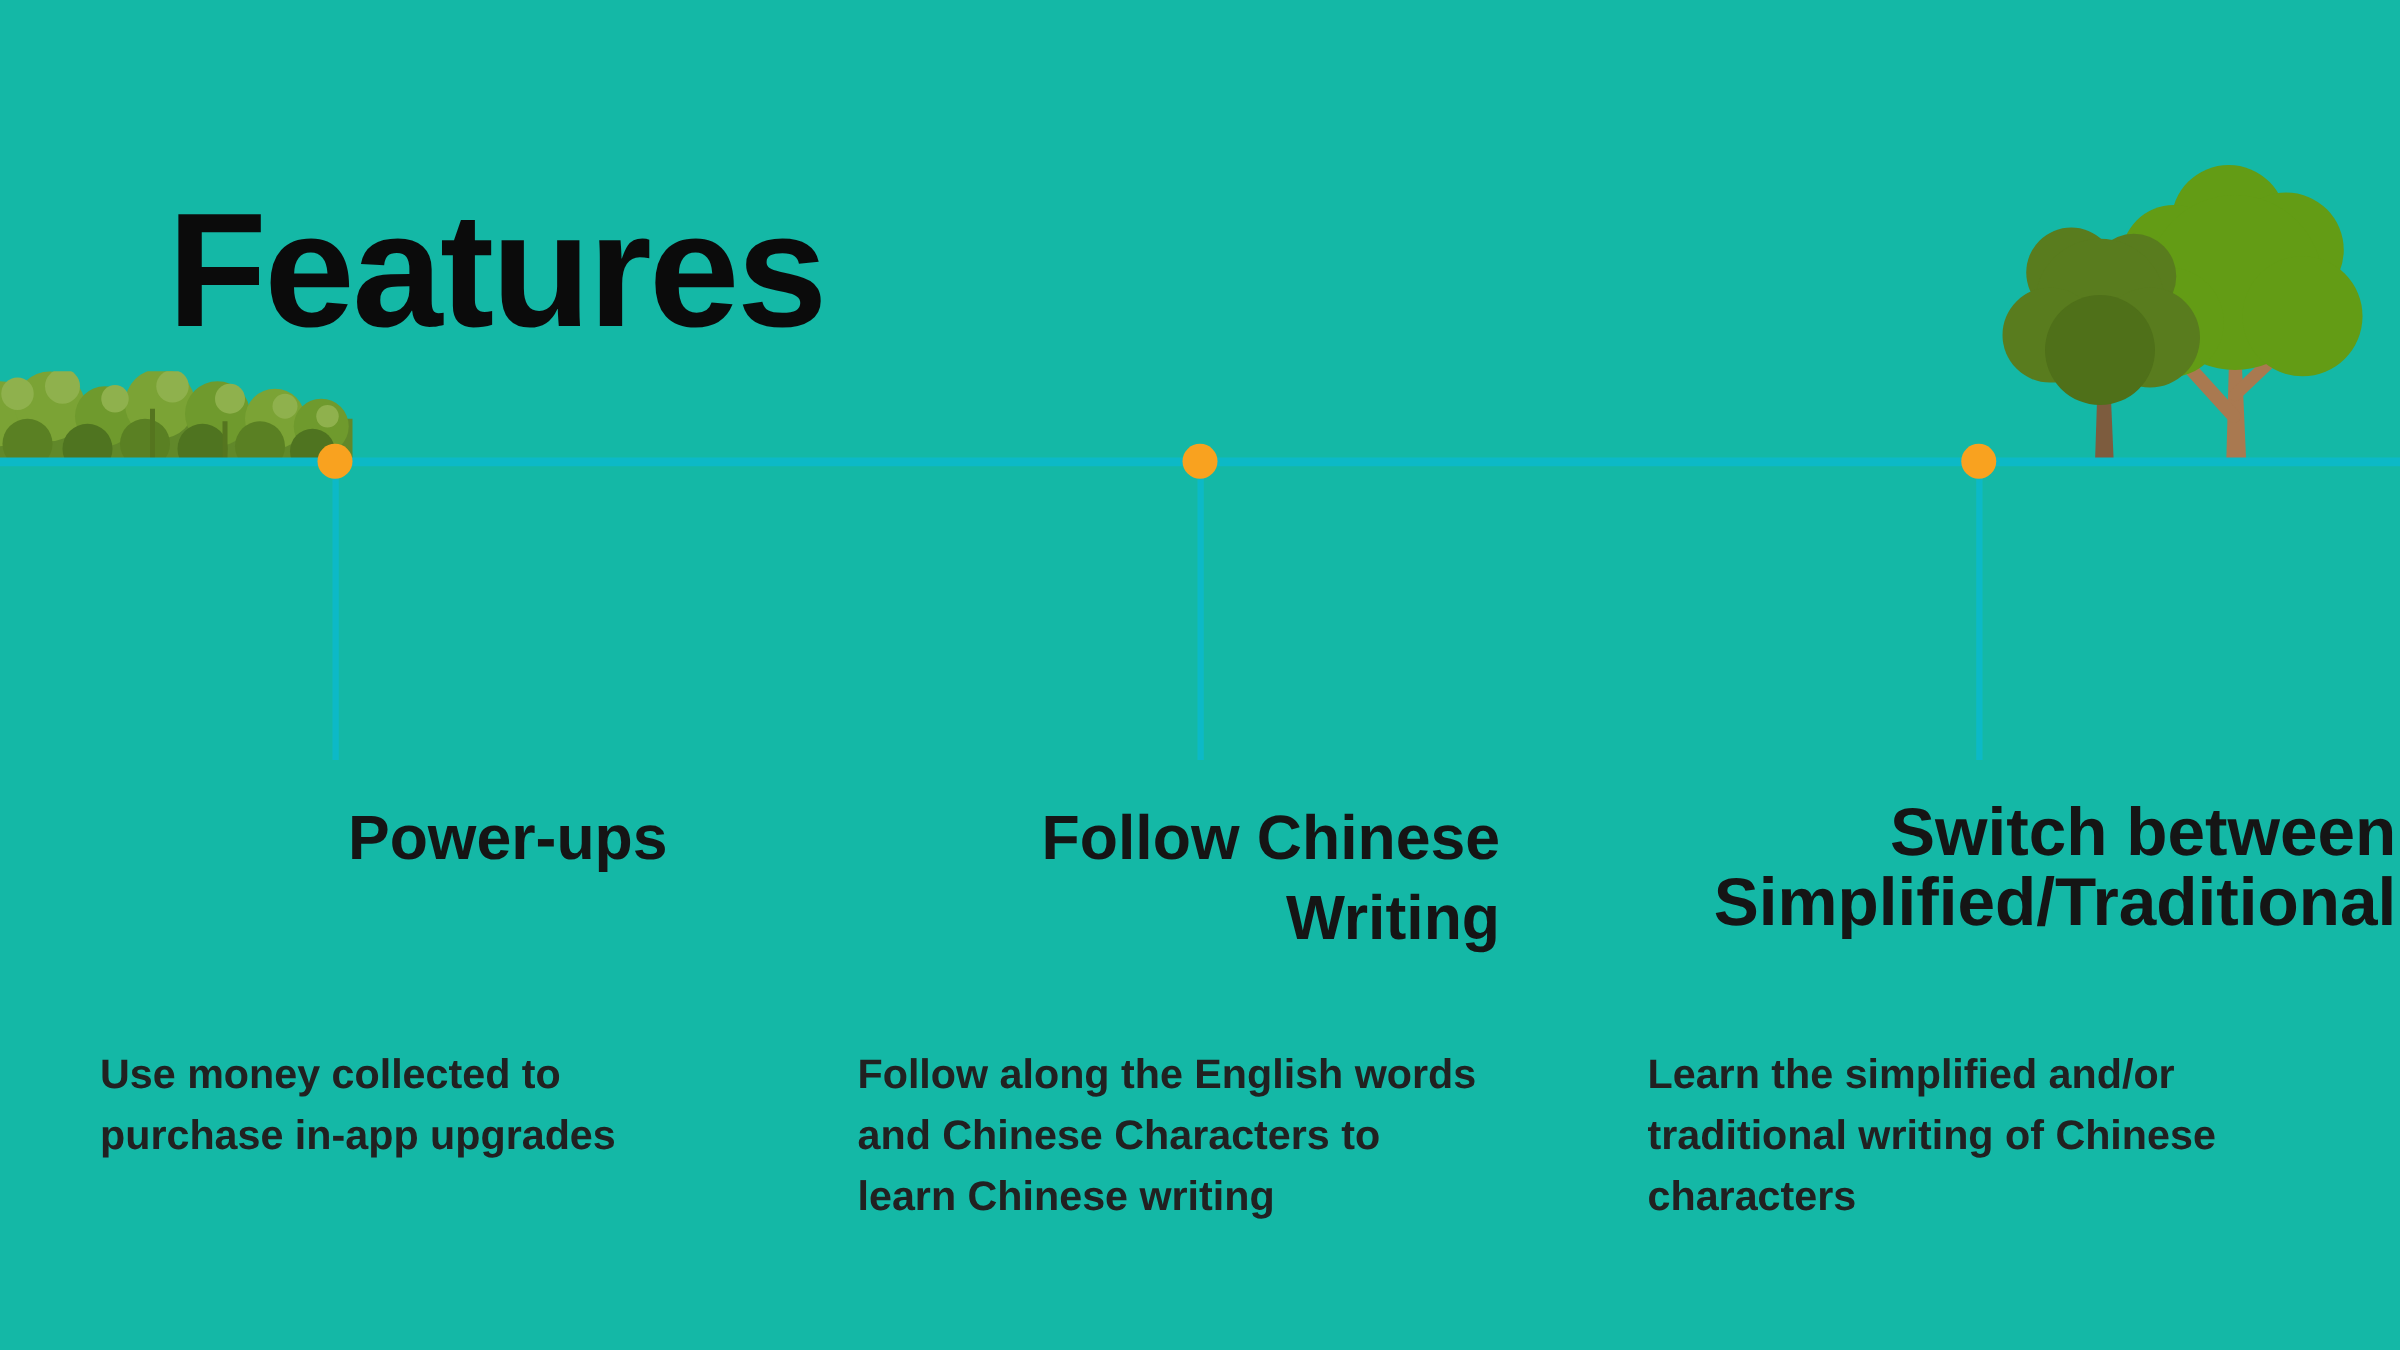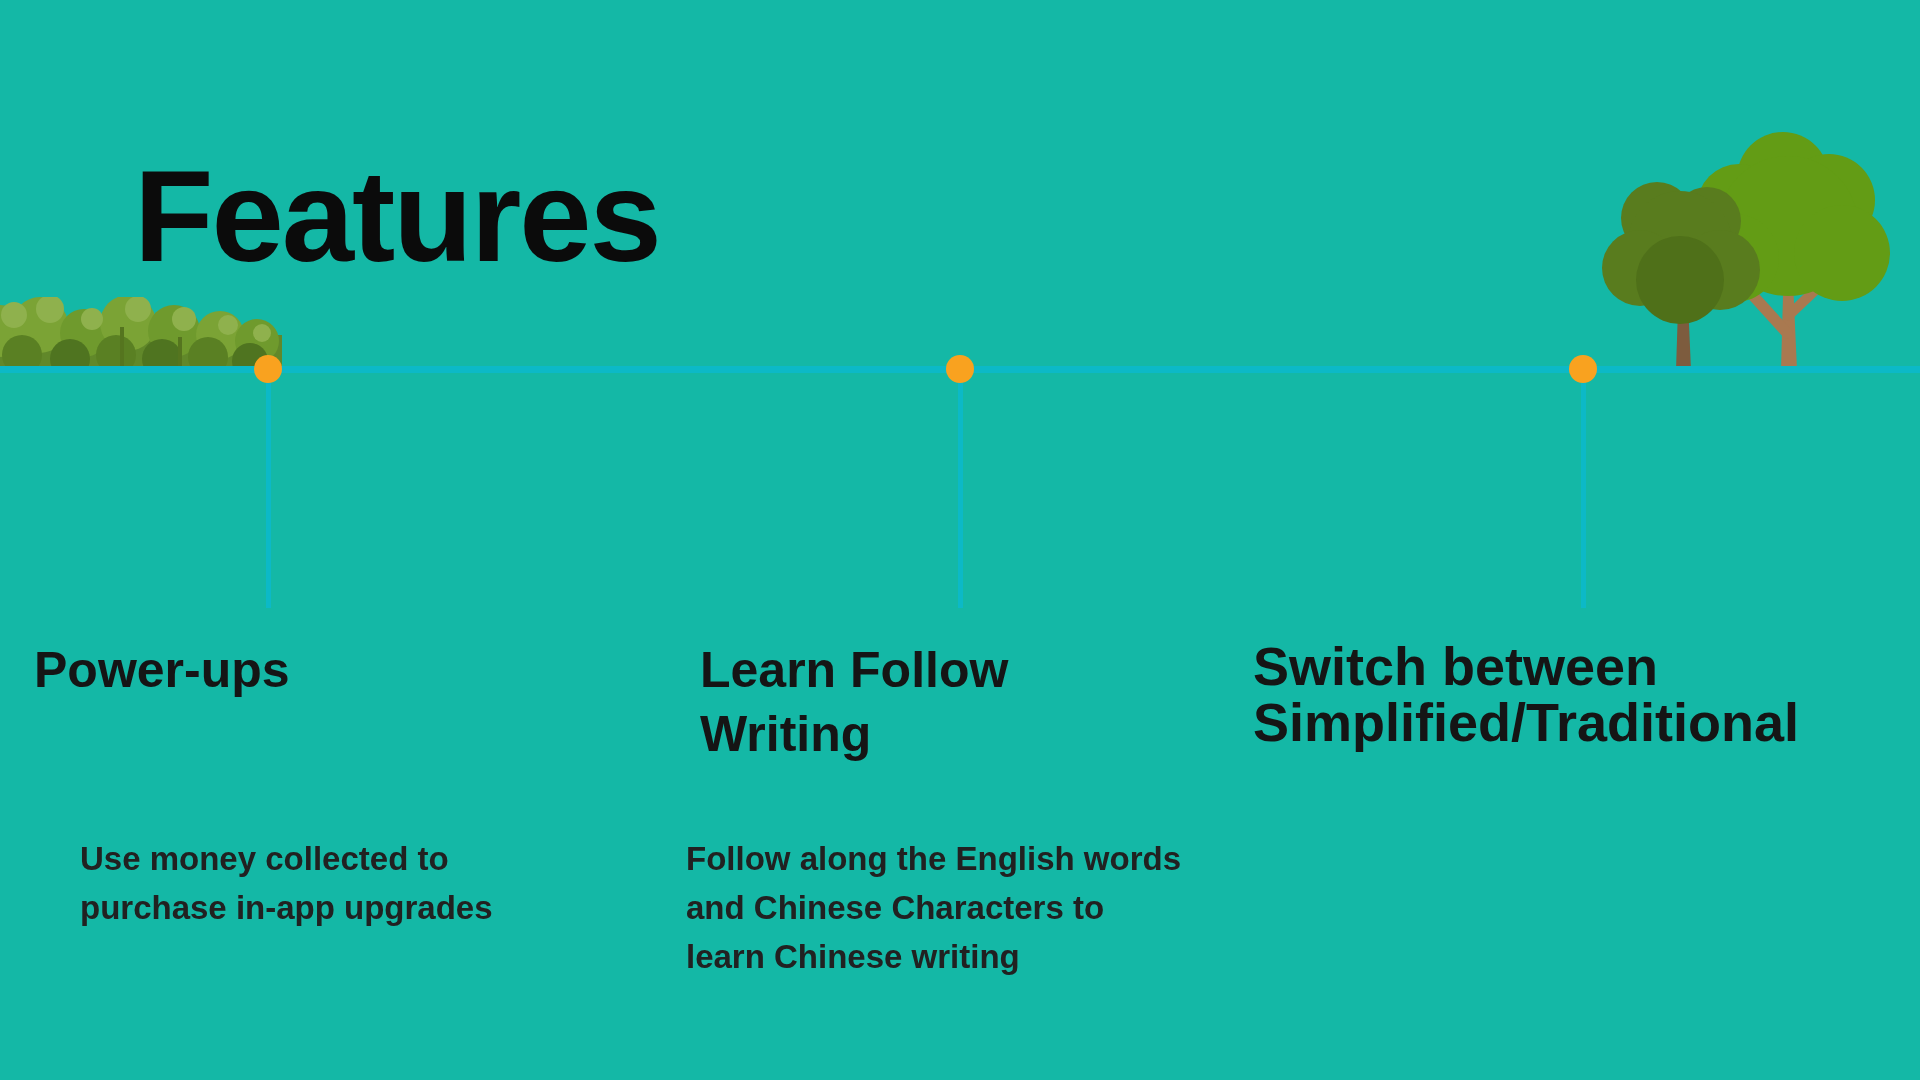--- a/index.html
+++ b/index.html
@@ -16,21 +16,21 @@
   .hline{position:absolute;left:0;top:366px;width:1920px;height:7px;background:#0cb9c7;}
   .vline{position:absolute;top:370px;width:5px;height:238px;background:#0cb9c7;}
   .vline.v1{left:266px;}
   .vline.v2{left:958px;}
   .vline.v3{left:1581px;}
   .dot{position:absolute;top:355px;width:28px;height:28px;border-radius:50%;background:#f9a21f;}
   .dot.d1{left:254px;}
   .dot.d2{left:946px;}
   .dot.d3{left:1569px;}
   .feature-heading{
-    position:absolute;top:638px;margin:0;text-align:left;white-space:pre-line;
+    position:absolute;top:638px;margin:0;text-align:right;white-space:pre-line;
     font-size:50px;line-height:64px;font-weight:700;color:#151515;
   }
   .feature-heading.h1{left:34px;width:500px;}
   .feature-heading.h2{left:700px;width:500px;}
   .feature-heading.h3{left:1253px;width:664px;font-size:54px;line-height:56px;}
   .feature-desc{
     position:absolute;top:834px;margin:0;text-align:left;white-space:pre-line;
     font-size:33px;line-height:49px;font-weight:700;color:#212121;width:580px;
   }
   .feature-desc.b1{left:80px;}
@@ -95,24 +95,27 @@
 
   <div class="hline"></div>
   <div class="vline v1"></div>
   <div class="vline v2"></div>
   <div class="vline v3"></div>
   <div class="dot d1"></div>
   <div class="dot d2"></div>
   <div class="dot d3"></div>
 
   <h2 class="feature-heading h1">Power-ups</h2>
-  <h2 class="feature-heading h2">Learn Follow
+  <h2 class="feature-heading h2">Follow Chinese
 Writing</h2>
   <h2 class="feature-heading h3">Switch between
 Simplified/Traditional</h2>
 
   <p class="feature-desc b1">Use money collected to
 purchase in-app upgrades</p>
   <p class="feature-desc b2">Follow along the English words
 and Chinese Characters to
 learn Chinese writing</p>
+  <p class="feature-desc b3">Learn the simplified and/or
+traditional writing of Chinese
+characters</p>
 
 </div>
 
 </body></html>

